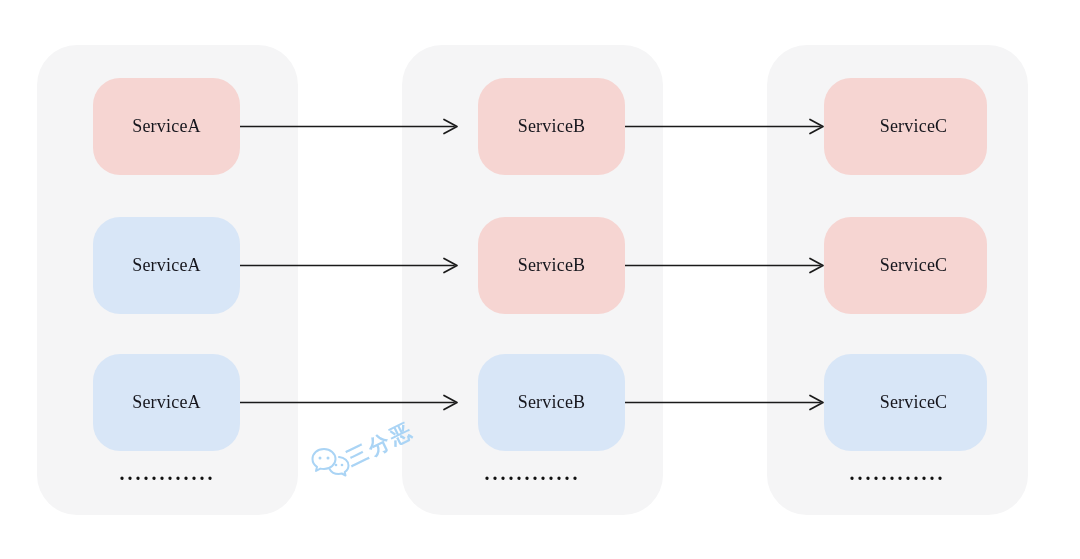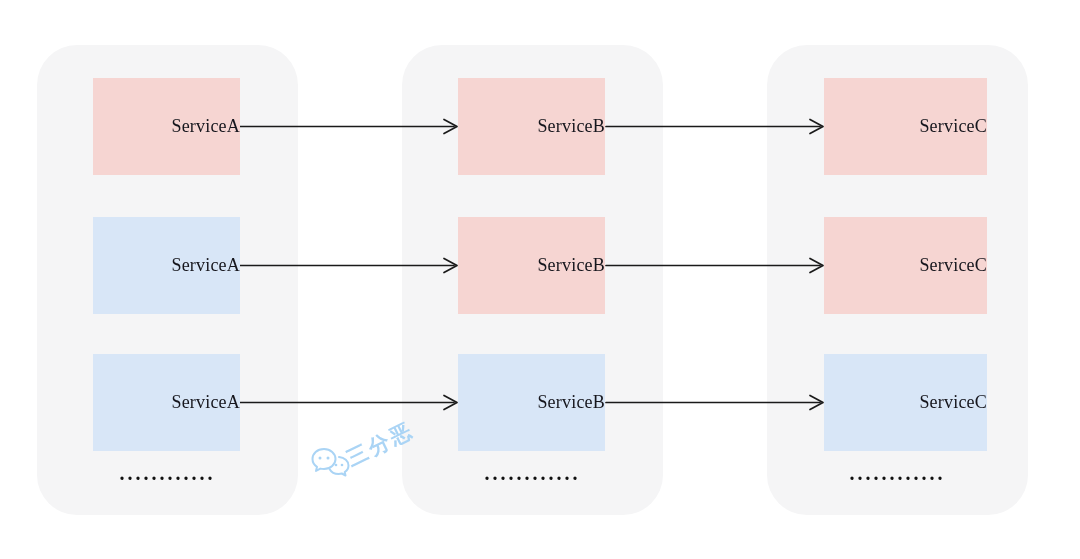--- a/index.html
+++ b/index.html
@@ -21,27 +21,28 @@
   }
   .lane.l0 { left: 37px; }
   .lane.l1 { left: 402px; }
   .lane.l2 { left: 767px; }
   .svc-box {
     position: absolute;
     width: 147px;
     height: 97px;
     display: flex;
     align-items: center;
-    justify-content: flex-end;
+    justify-content: center;
     font-size: 18px;
     color: #16161d;
     letter-spacing: 0.2px;
+    border-radius: 27px;
   }
   .c0 { left: 93px; }
-  .c1 { left: 458px; }
+  .c1 { left: 478px; }
   .c2 { left: 824px; padding-left: 16px; }
   .r0 { top: 78px; }
   .r1 { top: 217px; }
   .r2 { top: 354px; }
   .arrows {
     position: absolute;
     left: 0; top: 0;
     width: 1080px;
     height: 559px;
     pointer-events: none;

